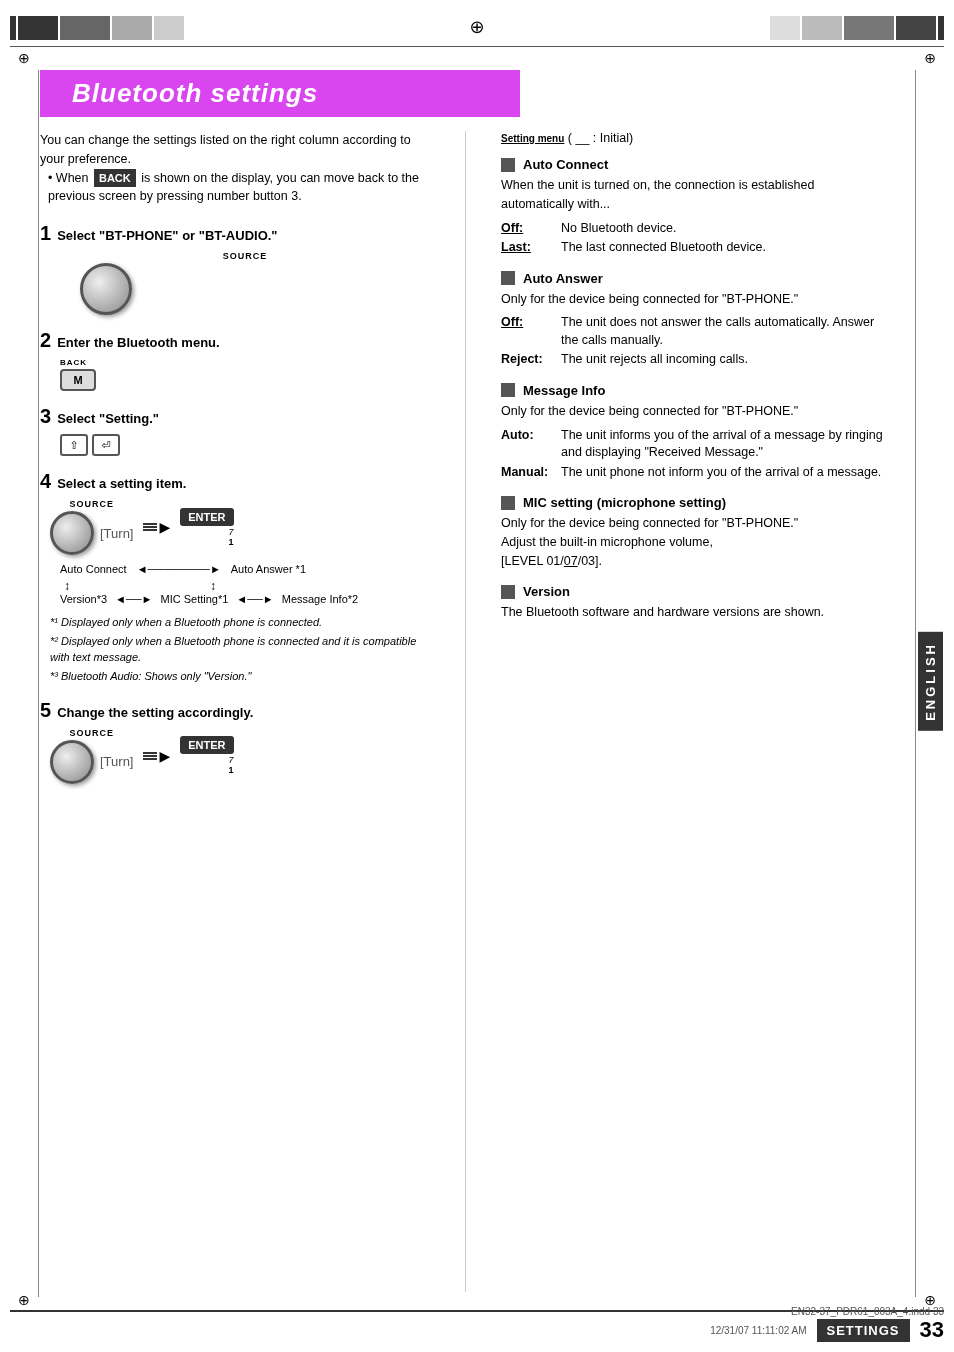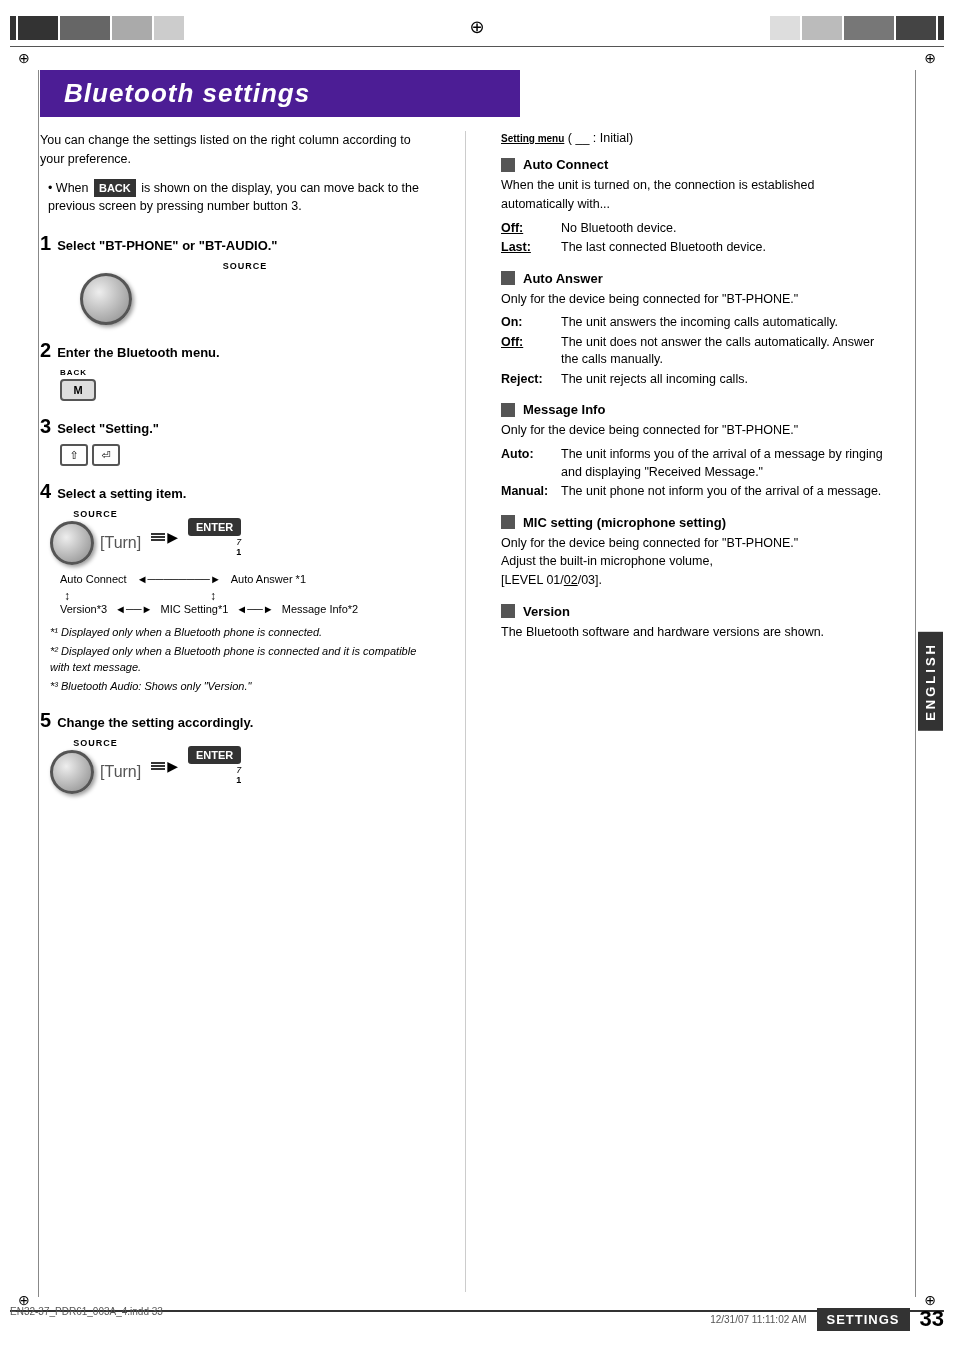--- a/index.html
+++ b/index.html
@@ -17,23 +17,23 @@
     
     .main-content {
       position: absolute;
       top: 70px; left: 40px; right: 40px; bottom: 60px;
       display: flex;
       flex-direction: column;
     }
 
     
     .title-bar {
-      background: #4c1d95;
+      background: #d946ef;
       color: #fff;
-      padding: 8px 24px;
+      padding: 8px 32px;
       font-size: 26px;
       font-weight: bold;
       font-style: italic;
       letter-spacing: 1px;
       margin-bottom: 14px;
       width: 480px;
     }
 
     
     .two-col {
@@ -48,21 +48,20 @@
     }
 
     .right-col {
       flex: 1;
     }
 
     
     .intro-text {
       font-size: 12.5px;
       line-height: 1.5;
-      margin-bottom: 10px;
     }
 
     .bullet-text {
       font-size: 12.5px;
       line-height: 1.5;
       margin-bottom: 16px;
       padding-left: 8px;
     }
 
     .back-badge {
@@ -174,21 +173,21 @@
       background: #333;
       color: #fff;
       padding: 3px 8px;
       font-size: 11px;
       font-weight: bold;
       border-radius: 3px;
       position: relative;
     }
 
     .turn-label {
-      font-size: 16px;
+      font-size: 13px;
       color: #555;
     }
 
     
     .flow-diagram {
       font-size: 11px;
       margin-left: 10px;
       margin-top: 8px;
     }
 
@@ -306,22 +305,23 @@
     }
 
     
     .bottom-bar {
       position: absolute;
       bottom: 10px;
       left: 10px;
       right: 10px;
       height: 36px;
       display: flex;
-      align-items: flex-start;
+      align-items: flex-end;
       justify-content: space-between;
+      flex-direction: column;
     }
 
     .bottom-left-text {
       font-size: 10px;
       color: #555;
     }
 
     .bottom-right-area {
       display: flex;
       align-items: center;
@@ -610,24 +610,20 @@
         </div>
       </div>
 
       <div class="setting-section">
         <div class="section-header">
           <span class="section-block"></span>
           <span class="section-title">Auto Answer</span>
         </div>
         <div class="section-body">Only for the device being connected for "BT-PHONE."</div>
         <div class="setting-row">
-          <span class="setting-key-bold">On:</span>
-          <span class="setting-val">The unit answers the incoming calls automatically.</span>
-        </div>
-        <div class="setting-row">
           <span class="setting-key">Off:</span>
           <span class="setting-val">The unit does not answer the calls automatically. Answer the calls manually.</span>
         </div>
         <div class="setting-row">
           <span class="setting-key-bold">Reject:</span>
           <span class="setting-val">The unit rejects all incoming calls.</span>
         </div>
       </div>
 
       <div class="setting-section">
@@ -650,21 +646,21 @@
         <div class="section-header">
           <span class="section-block"></span>
           <span class="section-title">
             <span class="bold">MIC setting</span>
             <span> (microphone setting)</span>
           </span>
         </div>
         <div class="section-body">
           Only for the device being connected for "BT-PHONE."<br>
           Adjust the built-in microphone volume,<br>
-          [LEVEL 01/<span style="text-decoration:underline;">02</span>/03].
+          [LEVEL 01/<span style="text-decoration:underline;">07</span>/03].
         </div>
       </div>
 
       <div class="setting-section">
         <div class="section-header">
           <span class="section-block"></span>
           <span class="section-title">Version</span>
         </div>
         <div class="section-body">The Bluetooth software and hardware versions are shown.</div>
       </div>

